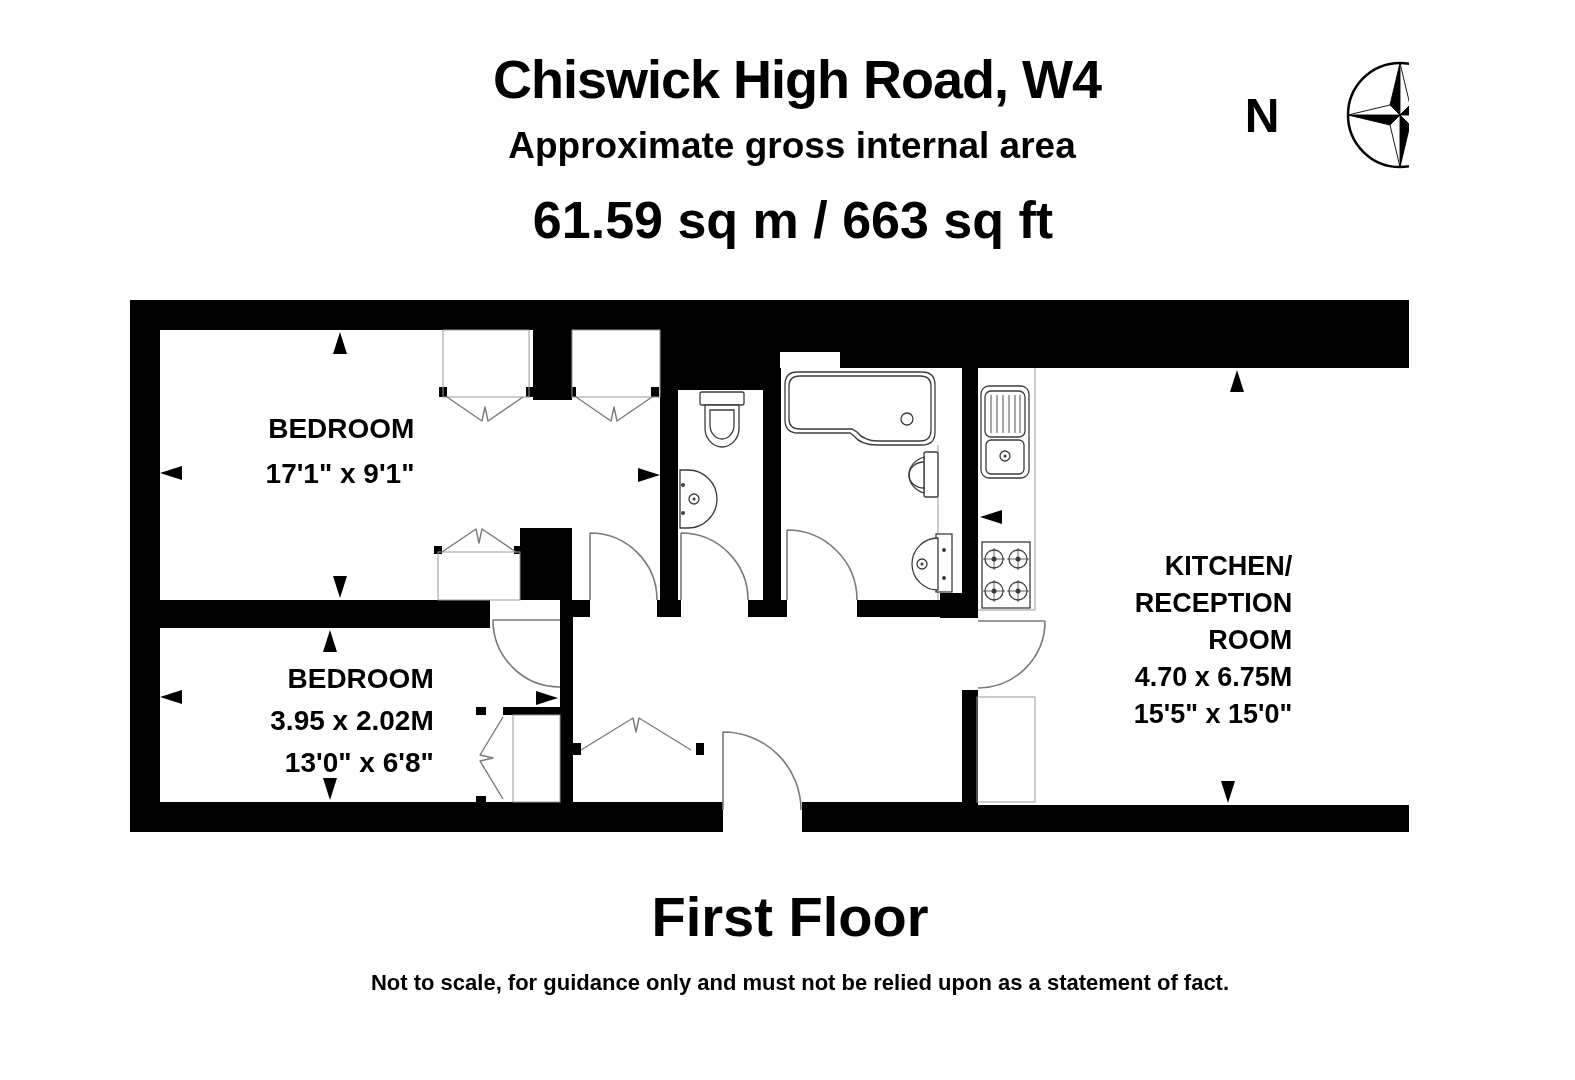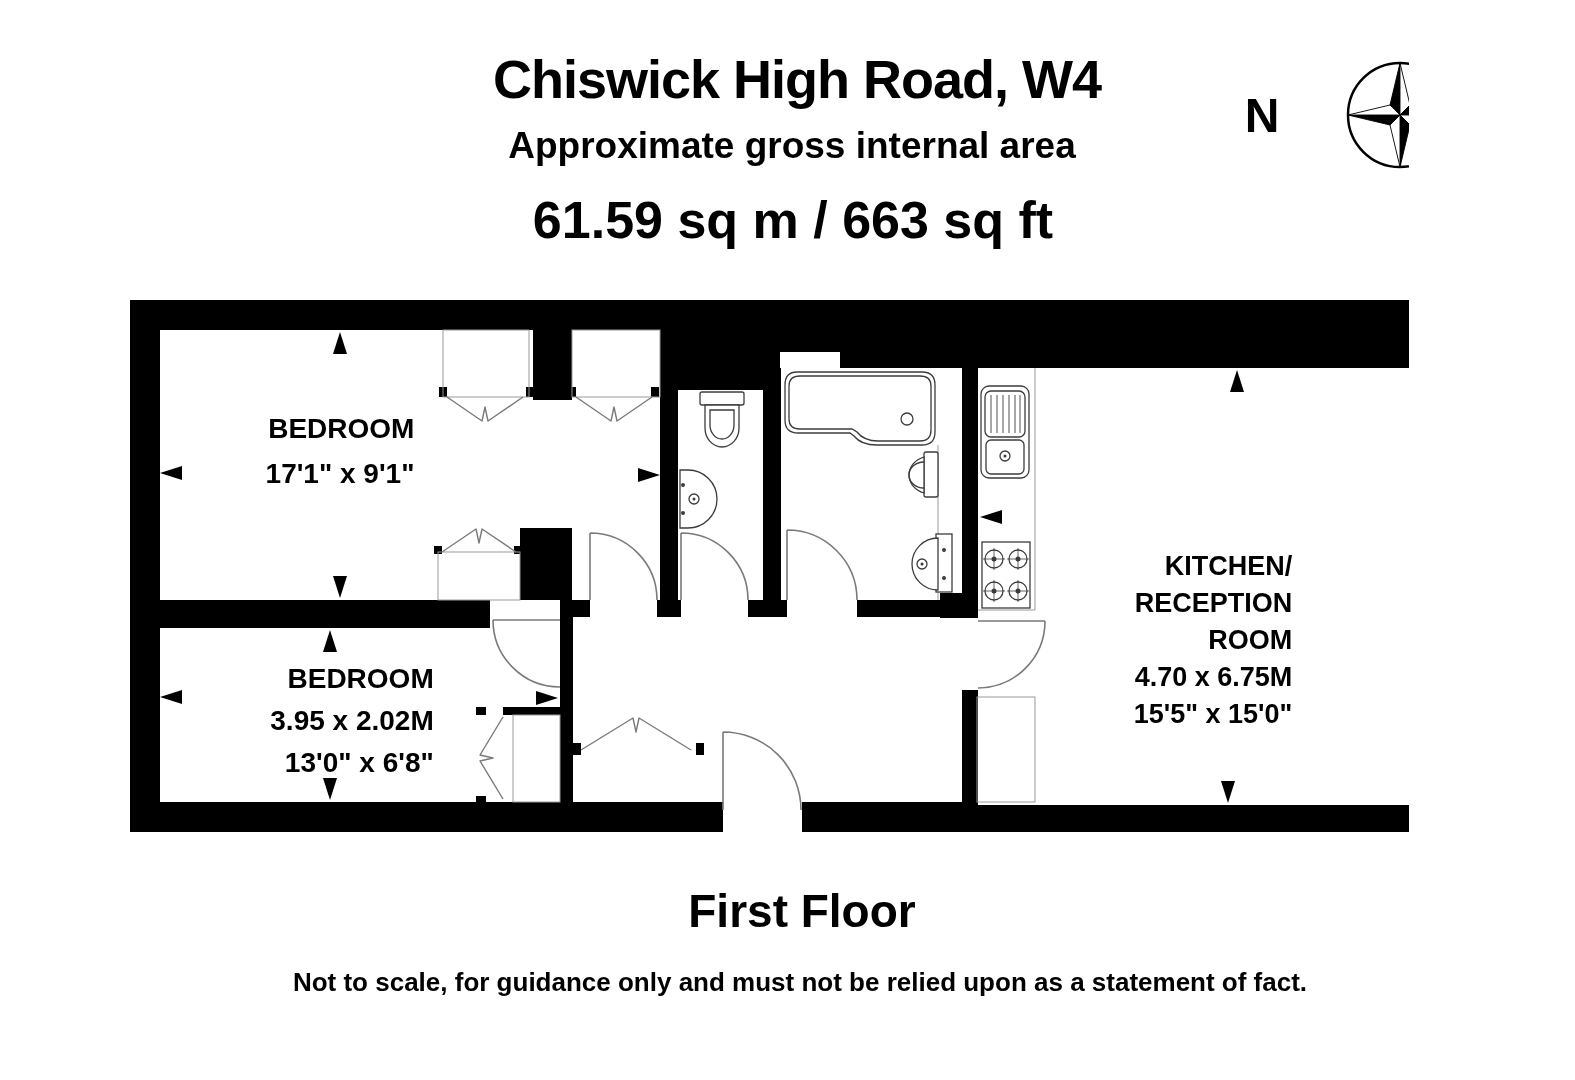--- a/index.html
+++ b/index.html
@@ -2,22 +2,22 @@
 <html><head>
 <meta charset="utf-8">
 <style>
   html,body{margin:0;padding:0;background:#fff;}
   .page{position:relative;width:1409px;height:1080px;background:#ffffff;overflow:hidden;
         font-family:"Liberation Sans","DejaVu Sans",sans-serif;color:#000;}
   .ctext{position:absolute;transform:translateX(-50%);text-align:center;white-space:nowrap;font-weight:bold;}
   .title{font-size:54px;letter-spacing:-1px;}
   .subtitle{font-size:37px;}
   .area{font-size:52px;}
-  .floor{font-size:46px;margin-left:12px;}
-  .disc{font-size:26px;line-height:37px;}
+  .floor{font-size:56px;}
+  .disc{font-size:22px;line-height:37px;}
   .nletter{font-size:48px;}
   .plan{position:absolute;left:130px;top:300px;width:1322px;height:532px;}
   .plan svg{position:absolute;left:0;top:0;}
   .roomlabel{position:absolute;transform:translateX(-50%);text-align:right;font-weight:bold;color:#000;white-space:nowrap;}
   .rl-bed1{font-size:28px;line-height:45px;}
   .rl-bed2{font-size:28px;line-height:42px;}
   .rl-kitchen{font-size:27px;line-height:37px;}
   .compass{position:absolute;left:1240px;top:45px;width:215px;height:145px;}
 </style>
 </head>

